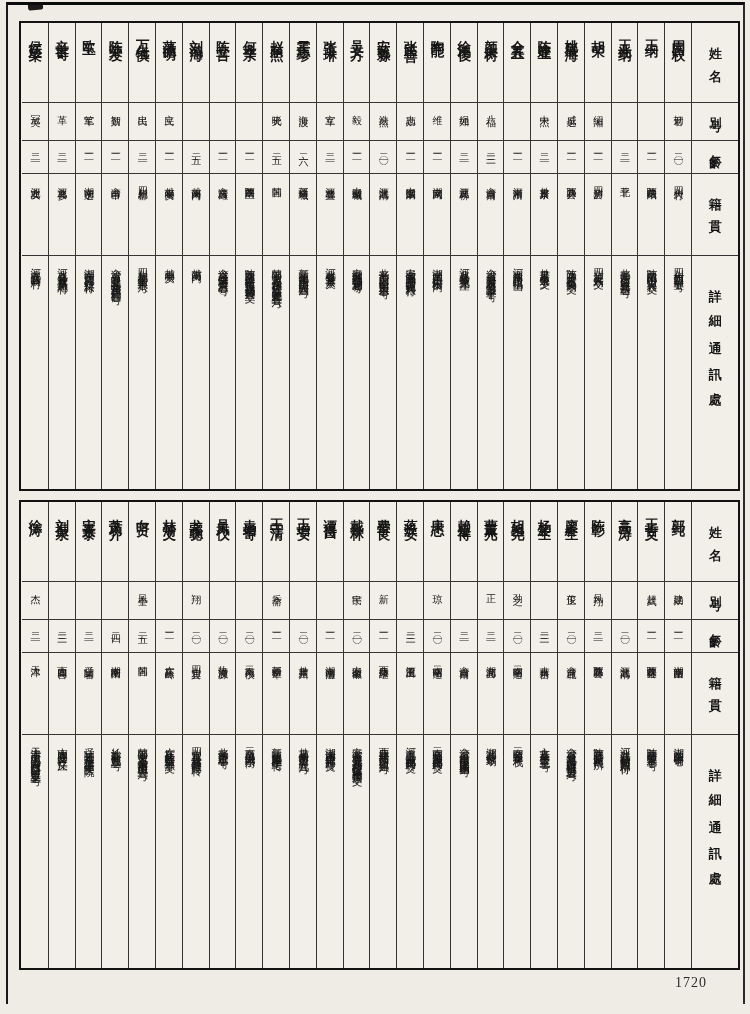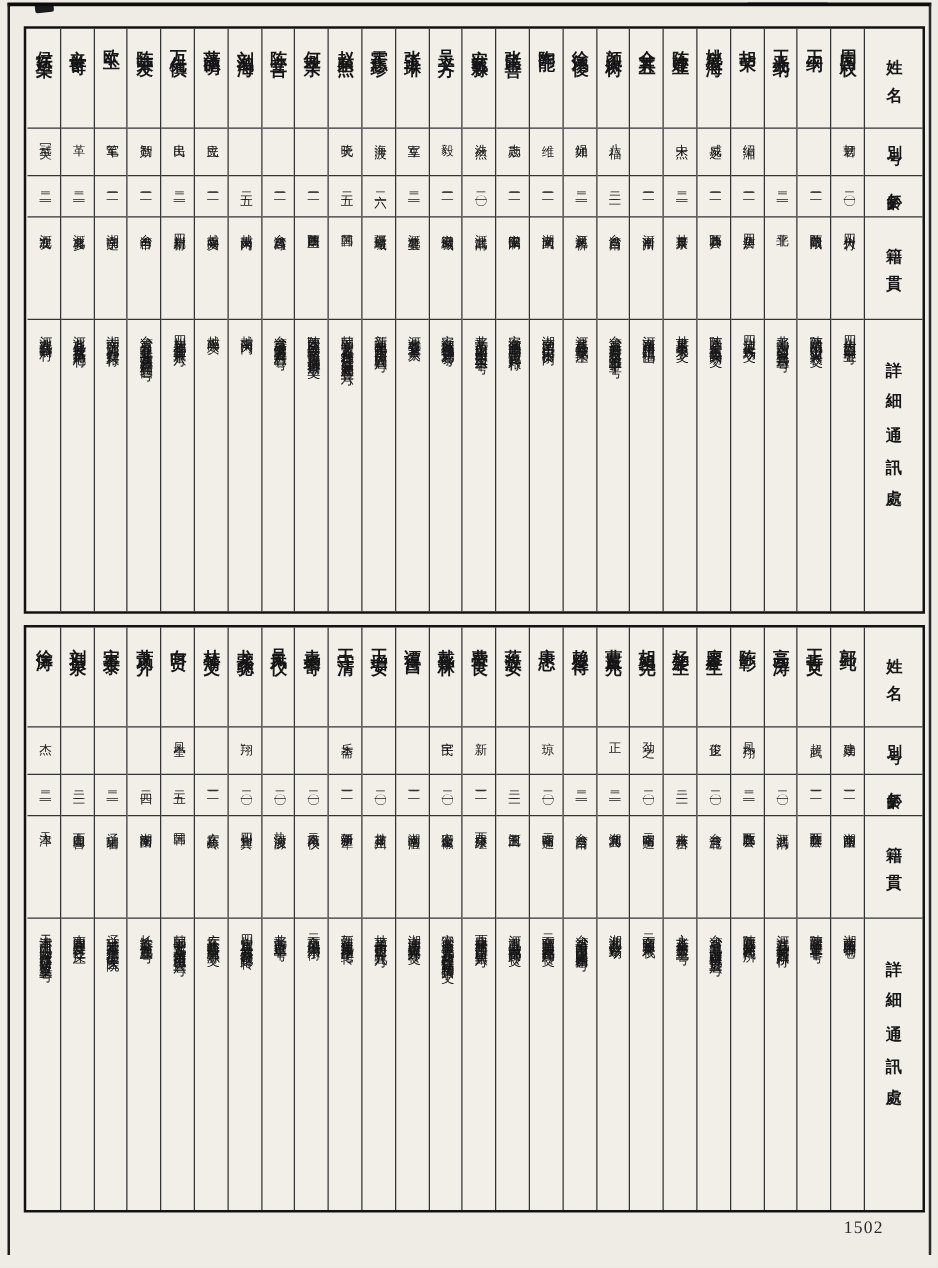--- a/index.html
+++ b/index.html
@@ -957,15 +957,15 @@
             <span class="cell-inner">二二</span>
           </div>
           <div class="cell native">
             <span class="cell-inner">天津</span>
           </div>
           <div class="cell address">
             <span class="cell-inner">天津市河北中山公路月纬路口对过永安里二号</span>
           </div>
         </div>
       </section>
-    <div class="page-number">1502</div>
+    <div class="page-number">1720</div>
   </div>
 </div>
 
 </body></html>

